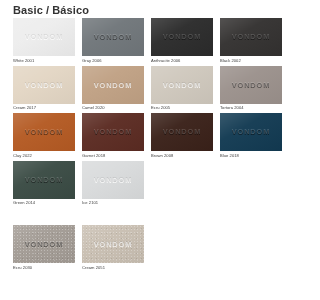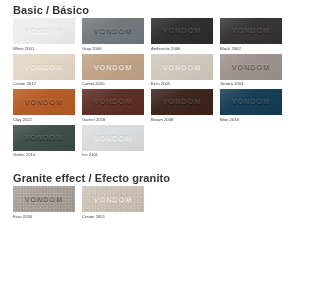--- a/index.html
+++ b/index.html
@@ -44,21 +44,21 @@
     flex-wrap: wrap;
     width: 276px;
     margin-top: 3px;
   }
   .cell {
     width: 69px;
     margin-bottom: 2px;
   }
   .swatch {
     width: 62px;
-    height: 26px;
+    height: 38px;
     border-radius: 0;
     position: relative;
     overflow: hidden;
   }
   .swatch .logo {
     position: absolute;
     left: 0;
     right: 0;
     top: 50%;
     transform: translateY(-50%);
@@ -213,21 +213,20 @@
             <div class="logo">VONDOM</div>
           </div>
           <div class="label">Ice 2101</div>
         </div>
       </div>
   </div>
 
   <div class="spacer-granite"></div>
 
   <div class="section section-granite">
-    <div class="section-title">Granite effect / Efecto granito</div>
     <div class="grid">
         <div class="cell">
           <div class="swatch dark granite" style="background: rgb(163, 156, 149);">
             <div class="grain"></div>
             <div class="sheen"></div>
             <div class="logo">VONDOM</div>
           </div>
           <div class="label">Ecru 2030</div>
         </div>
         <div class="cell">

